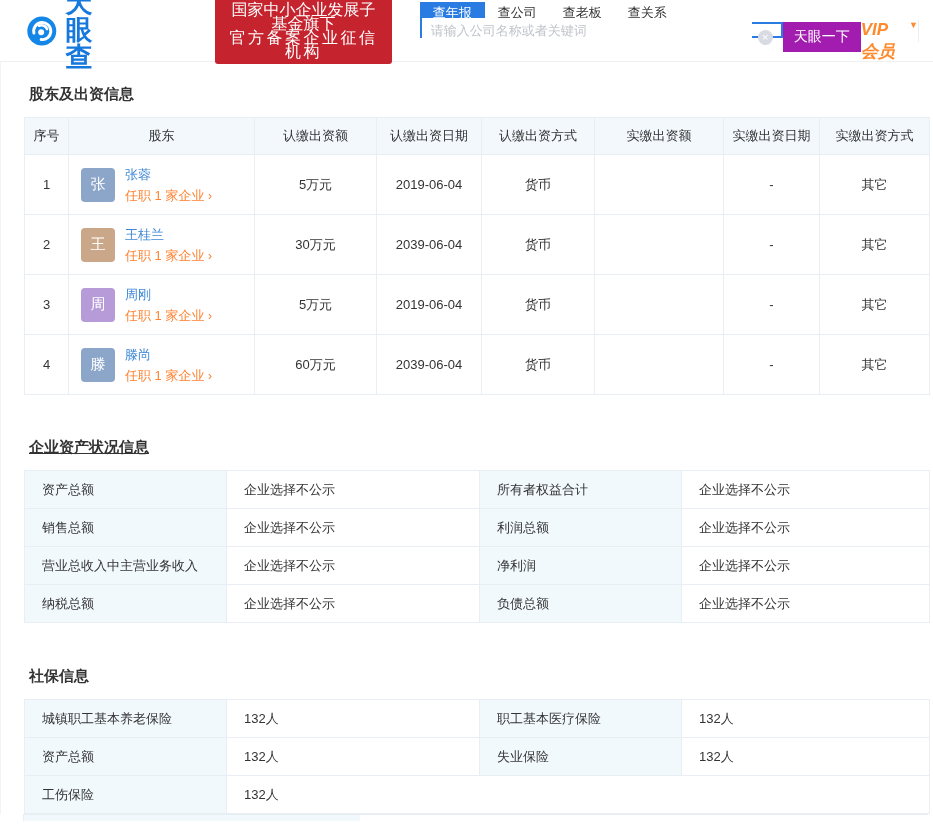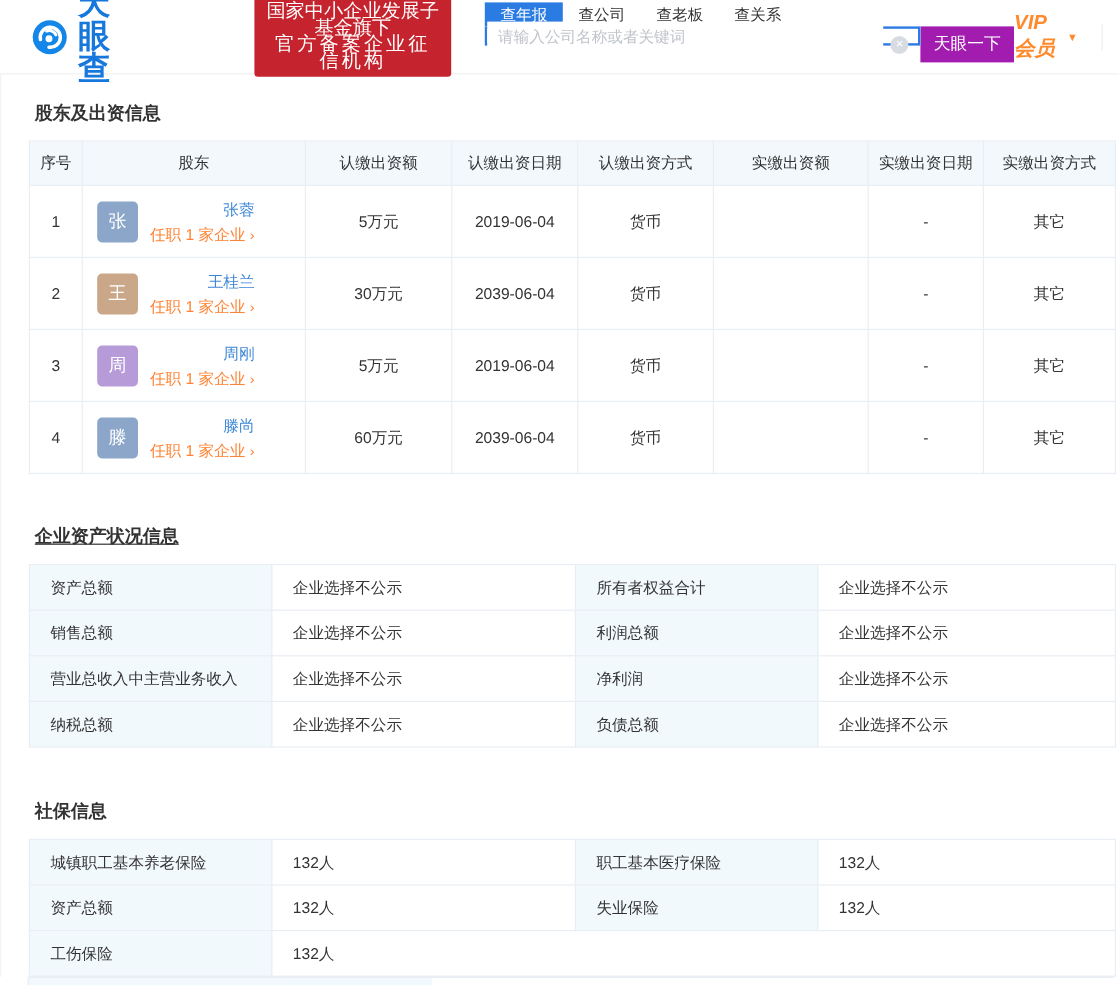--- a/index.html
+++ b/index.html
@@ -48,22 +48,22 @@
     width:15px; height:15px; border-radius:50%; background:#d8dce2; color:#fff;
     font-size:11px; line-height:15px; text-align:center; cursor:pointer;
     position:absolute; right:8px; top:6px;
   }
   .search-btn {
     width:78px; height:30px; background:#a21caf; color:#fff; border:none;
     font-size:14px; cursor:pointer; font-family:"Liberation Sans","DejaVu Sans",sans-serif;
   }
   .vip {
     margin-left:auto; margin-right:14px; color:#ff8a2b; font-weight:bold;
-    font-style:italic; font-size:17px; cursor:pointer; display:flex; align-items:center;
-    padding-right:20px; border-right:1px solid #eee; height:22px;
+    font-style:italic; font-size:17px; cursor:pointer; display:flex; 
+    padding-right:0; border-right:1px solid #eee; height:22px;
   }
   .vip .caret { font-size:9px; margin-left:5px; font-style:normal; }
 
   
   .content { padding-left:23px; border-left:1px solid #f3f3f3; }
   .section-title { font-size:15px; font-weight:bold; color:#333; padding-left:5px; }
   .t1-title { padding-top:23px; }
   .t2-title { padding-top:43px;text-decoration:underline; }
   .t3-title { padding-top:44px; }
 
@@ -72,21 +72,21 @@
 
   
   .sh-table th { height:37px; background:#f3f8fc; text-align:center; }
   .sh-table td { height:60px; text-align:center; }
   .sh-cell { text-align:left !important; padding-left:12px; }
   .sh-wrap { display:flex; align-items:center; }
   .avatar {
     width:34px; height:34px; border-radius:4px; color:#fff; font-size:15px;
     display:flex; align-items:center; justify-content:center; flex:none; cursor:pointer;
   }
-  .sh-info { margin-left:10px; display:flex; flex-direction:column; line-height:1;align-items:flex-end; }
+  .sh-info { margin-left:10px; display:flex; flex-direction:column; line-height:1; }
   .sh-name { color:#3e87d6; font-size:13px; cursor:pointer; text-decoration:none; }
   .sh-roles { color:#ff8333; font-size:13px; margin-top:8px; cursor:pointer; text-decoration:none; }
   .sh-roles .chev { font-size:12px; }
 
   
   .info-table td { height:38px; padding-left:17px; text-align:left; }
   .info-table td.lbl { background:#f2f9fd; }
 
   
   .partial-row { width:905px; margin-left:23px; border-top:1px solid #e9eef4; height:6px; display:flex; }

